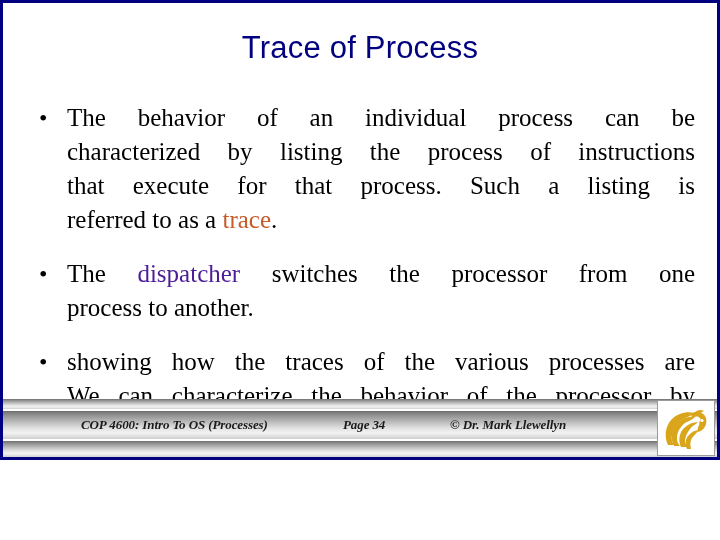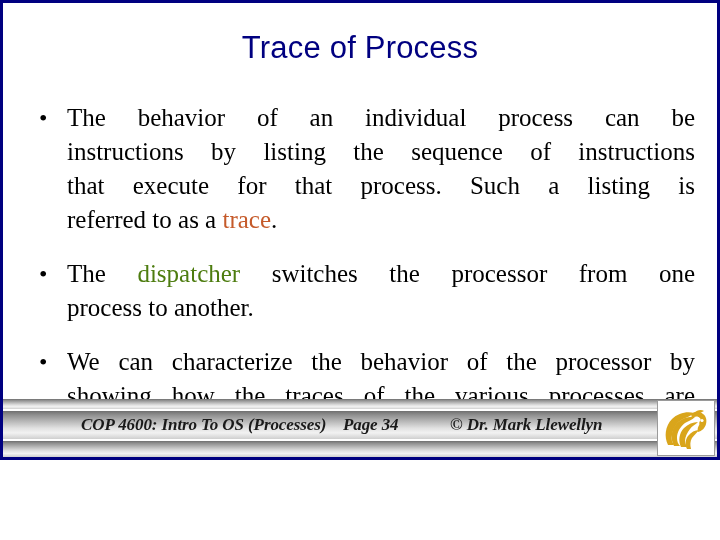--- a/index.html
+++ b/index.html
@@ -131,21 +131,21 @@
     position: absolute;
     top: 12px;
     left: 0;
     right: 0;
     height: 28px;
     display: flex;
     align-items: center;
     font-family: "Liberation Serif", "DejaVu Serif", serif;
     font-style: italic;
     font-weight: bold;
-    font-size: 17px;
+    font-size: 13px;
     color: #1a1a1a;
     letter-spacing: -0.1px;
     white-space: nowrap;
   }
 
   #footer-course {
     position: absolute;
     left: 78px;
   }
 
@@ -185,39 +185,39 @@
 <div id="slide" style="border-color: rgb(0, 0, 128); background: rgb(255, 255, 255);">
 
   <div id="slide-title" style="color: rgb(0, 0, 128);">Trace of Process</div>
 
   <div id="body-content">
 
     <div class="bullet-row">
       <span class="bullet-marker">•</span>
       <span class="bullet-text">
         <span class="line">The behavior of an individual process can be</span>
-        <span class="line">instructions by listing the sequence of instructions</span>
+        <span class="line">characterized by listing the process of instructions</span>
         <span class="line">that execute for that process.   Such a listing is</span>
         <span class="line lastline"><span>referred to as a </span><span class="kw-trace" style="color: rgb(197, 90, 42);">trace</span><span>.</span></span>
       </span>
     </div>
 
     <div class="bullet-row">
       <span class="bullet-marker">•</span>
       <span class="bullet-text">
-        <span class="line"><span>The </span><span class="kw-dispatcher" style="color: #4d7c0f;">dispatcher</span><span> switches the processor from one</span></span>
+        <span class="line"><span>The </span><span class="kw-dispatcher" style="color: #4c1d95;">dispatcher</span><span> switches the processor from one</span></span>
         <span class="line lastline">process to another.</span>
       </span>
     </div>
 
     <div class="bullet-row">
       <span class="bullet-marker">•</span>
       <span class="bullet-text">
+        <span class="line">showing how the traces of the various processes are</span>
         <span class="line">We can characterize the behavior of the processor by</span>
-        <span class="line">showing how the traces of the various processes are</span>
         <span class="line lastline">interleaved.</span>
       </span>
     </div>
 
   </div>
 
   <div id="footer">
     <div class="band" id="band-top"></div>
     <div class="band" id="band-mid"></div>
     <div class="band" id="band-bottom"></div>

